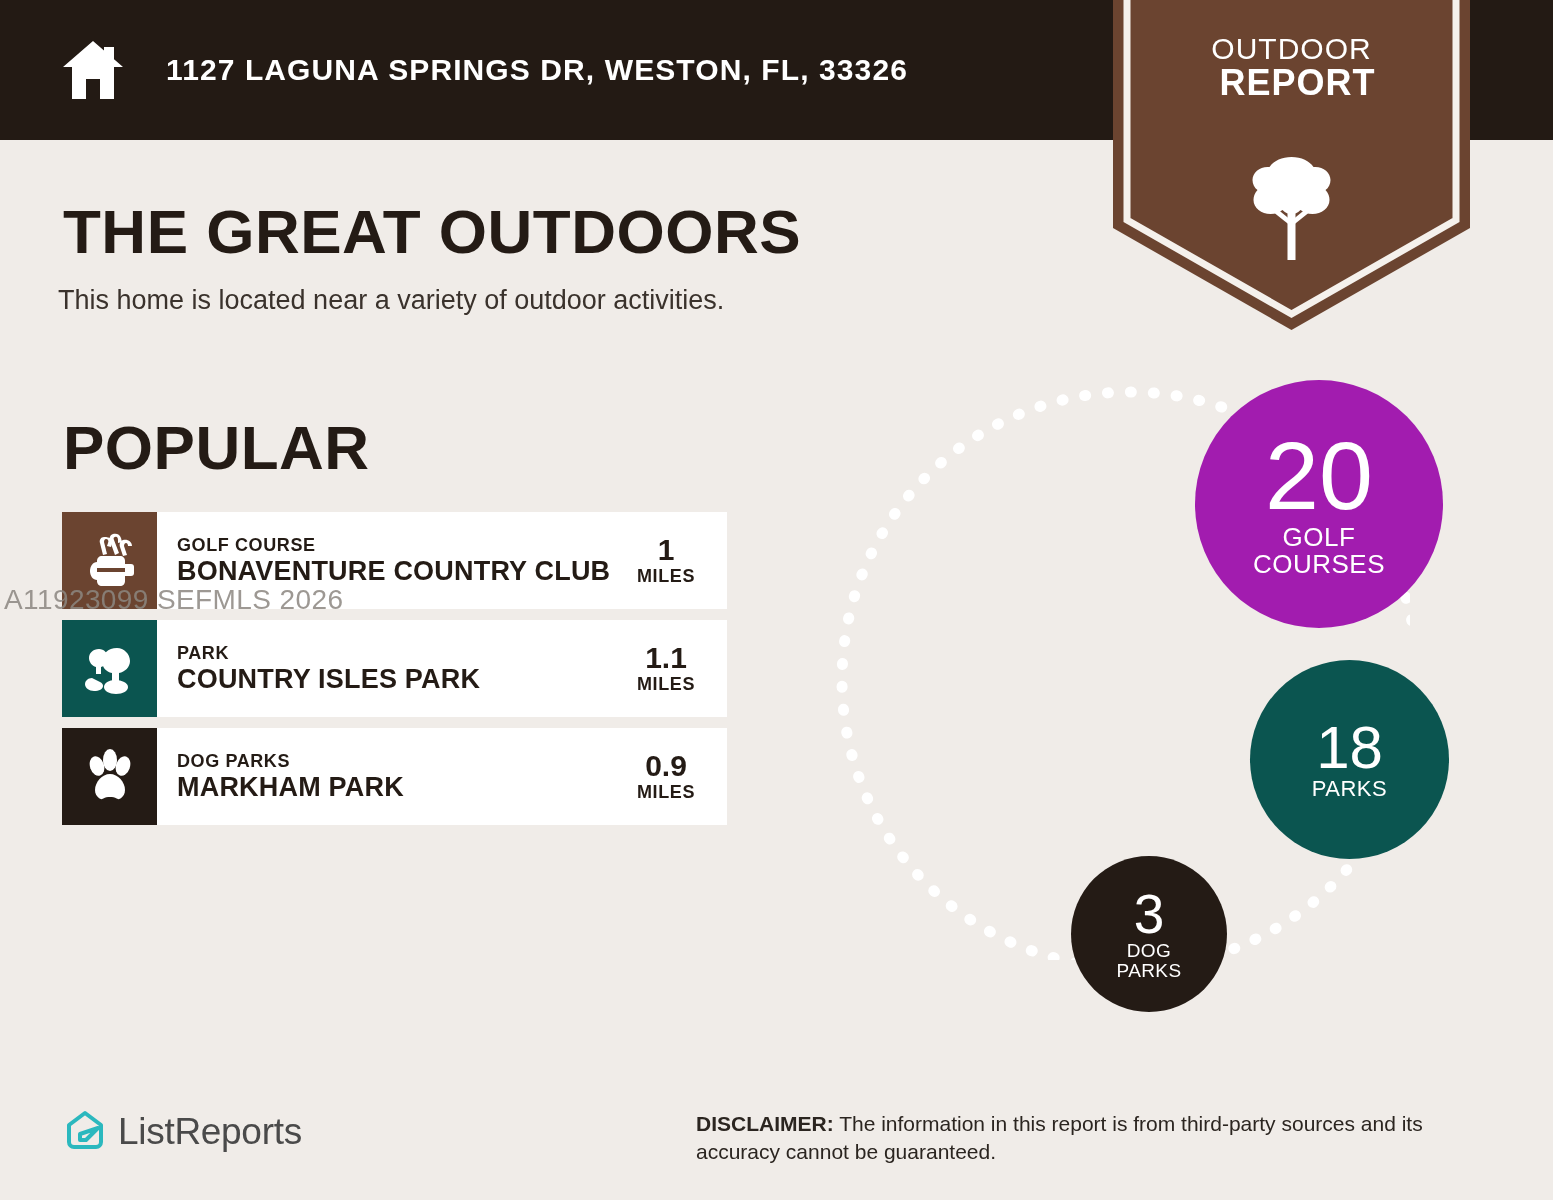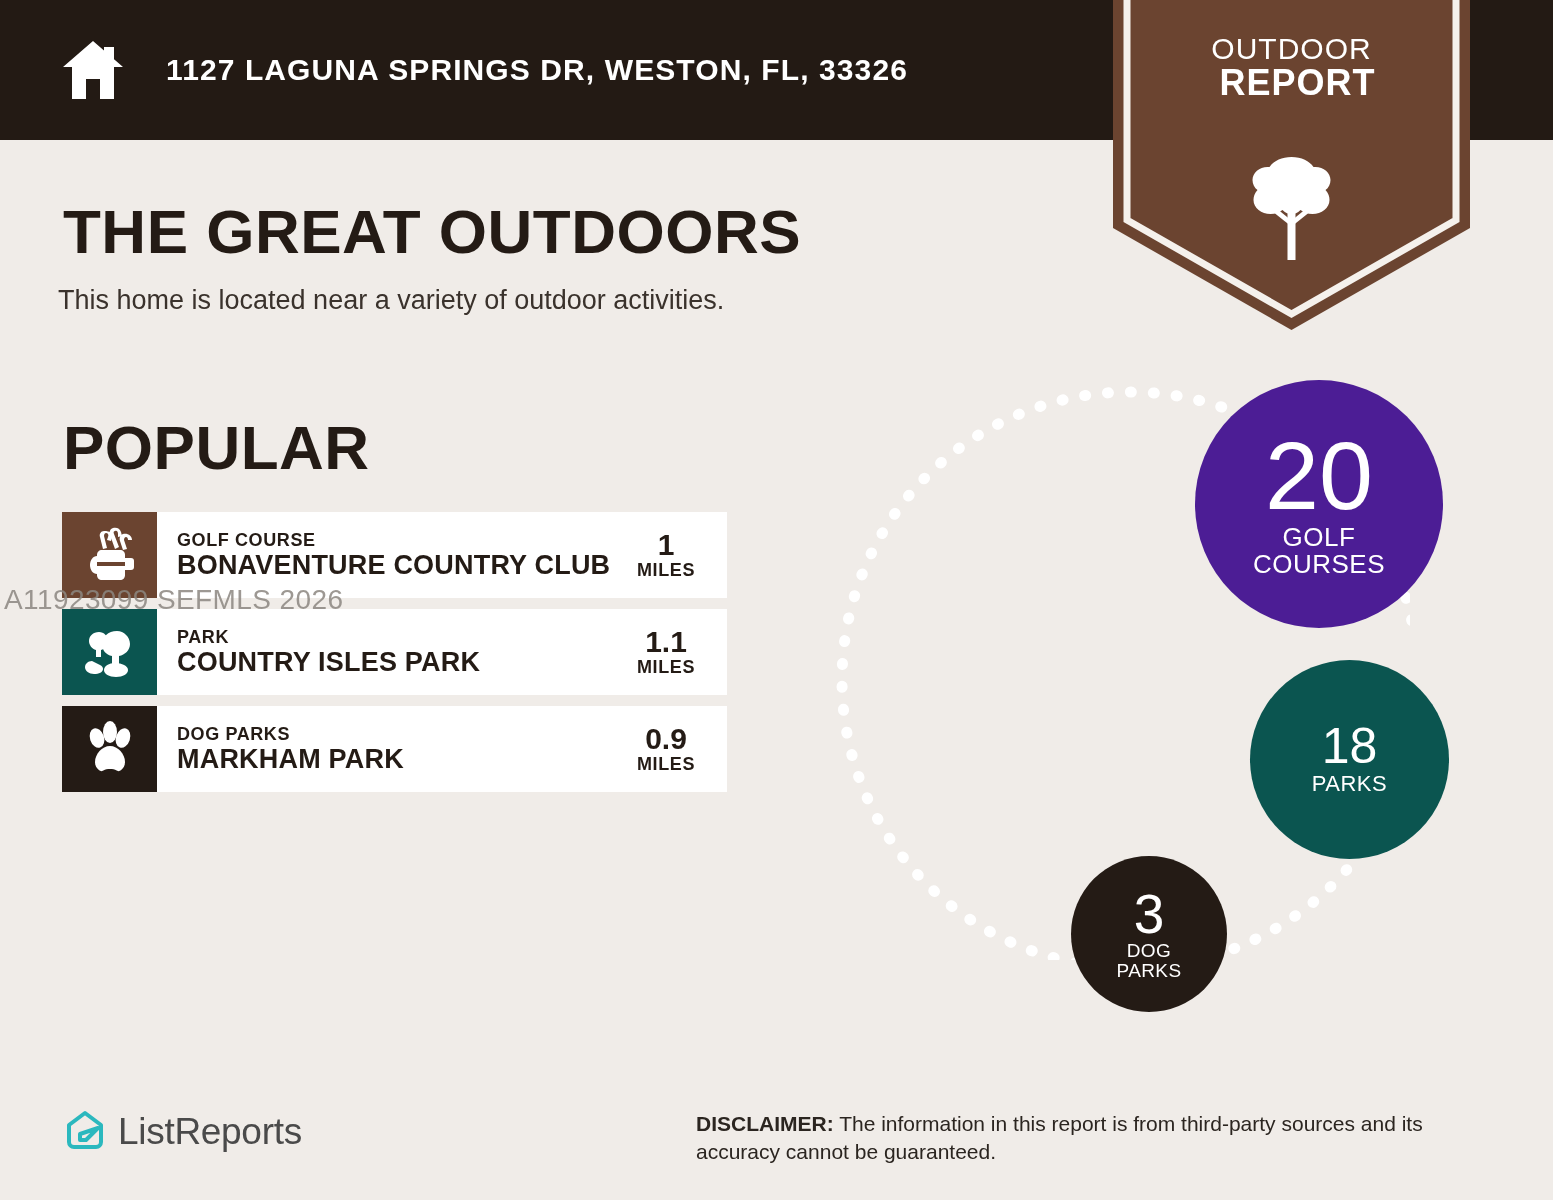--- a/index.html
+++ b/index.html
@@ -53,21 +53,21 @@
   }
   .popular {
     position:absolute; left:63px; top:412px;
     font-size:62px; font-weight:700; color:#241B15; letter-spacing:0.5px;
   }
 
   
   .list { position:absolute; left:62px; top:512px; width:665px; }
   .row {
     display:flex; align-items:stretch;
-    background:#FFFFFF; height:86px; margin-bottom:11px;
+    background:#FFFFFF; height:97px; margin-bottom:11px;
     position:relative;
   }
   .row-icon {
     width:95px; flex:0 0 95px;
     display:flex; align-items:center; justify-content:center;
   }
   .row-icon svg { display:block; }
   .row-body {
     flex:1 1 auto; display:flex; flex-direction:column; justify-content:center;
     padding-left:20px; padding-right:6px; overflow:visible;
@@ -94,26 +94,26 @@
 
   .circle {
     position:absolute; border-radius:50%;
     display:flex; flex-direction:column;
     align-items:center; justify-content:center;
     color:#FFFFFF; text-align:center;
   }
   .c-num { font-weight:400; line-height:0.95; }
   .c-lbl { font-weight:400; line-height:1.04; }
 
-  .c-golf { left:405px; top:40px; width:248px; height:248px; background:#4c1d95; }
+  .c-golf { left:405px; top:40px; width:248px; height:248px; background:#a21caf; }
   .c-golf .c-num { font-size:97px; margin-bottom:2px; }
   .c-golf .c-lbl { font-size:26px; letter-spacing:0.5px; }
 
   .c-parks { left:460px; top:320px; width:199px; height:199px; background:#0B5550; }
-  .c-parks .c-num { font-size:50px; margin-bottom:2px; }
+  .c-parks .c-num { font-size:60px; margin-bottom:2px; }
   .c-parks .c-lbl { font-size:22px; letter-spacing:0.5px; }
 
   .c-dog { left:281px; top:516px; width:156px; height:156px; background:#241B15; }
   .c-dog .c-num { font-size:55px; margin-bottom:1px; }
   .c-dog .c-lbl { font-size:19px; letter-spacing:0.4px; }
 
   .within {
     position:absolute; left:252px; top:265px; width:200px;
     text-align:center; color:#1A1410;
   }

